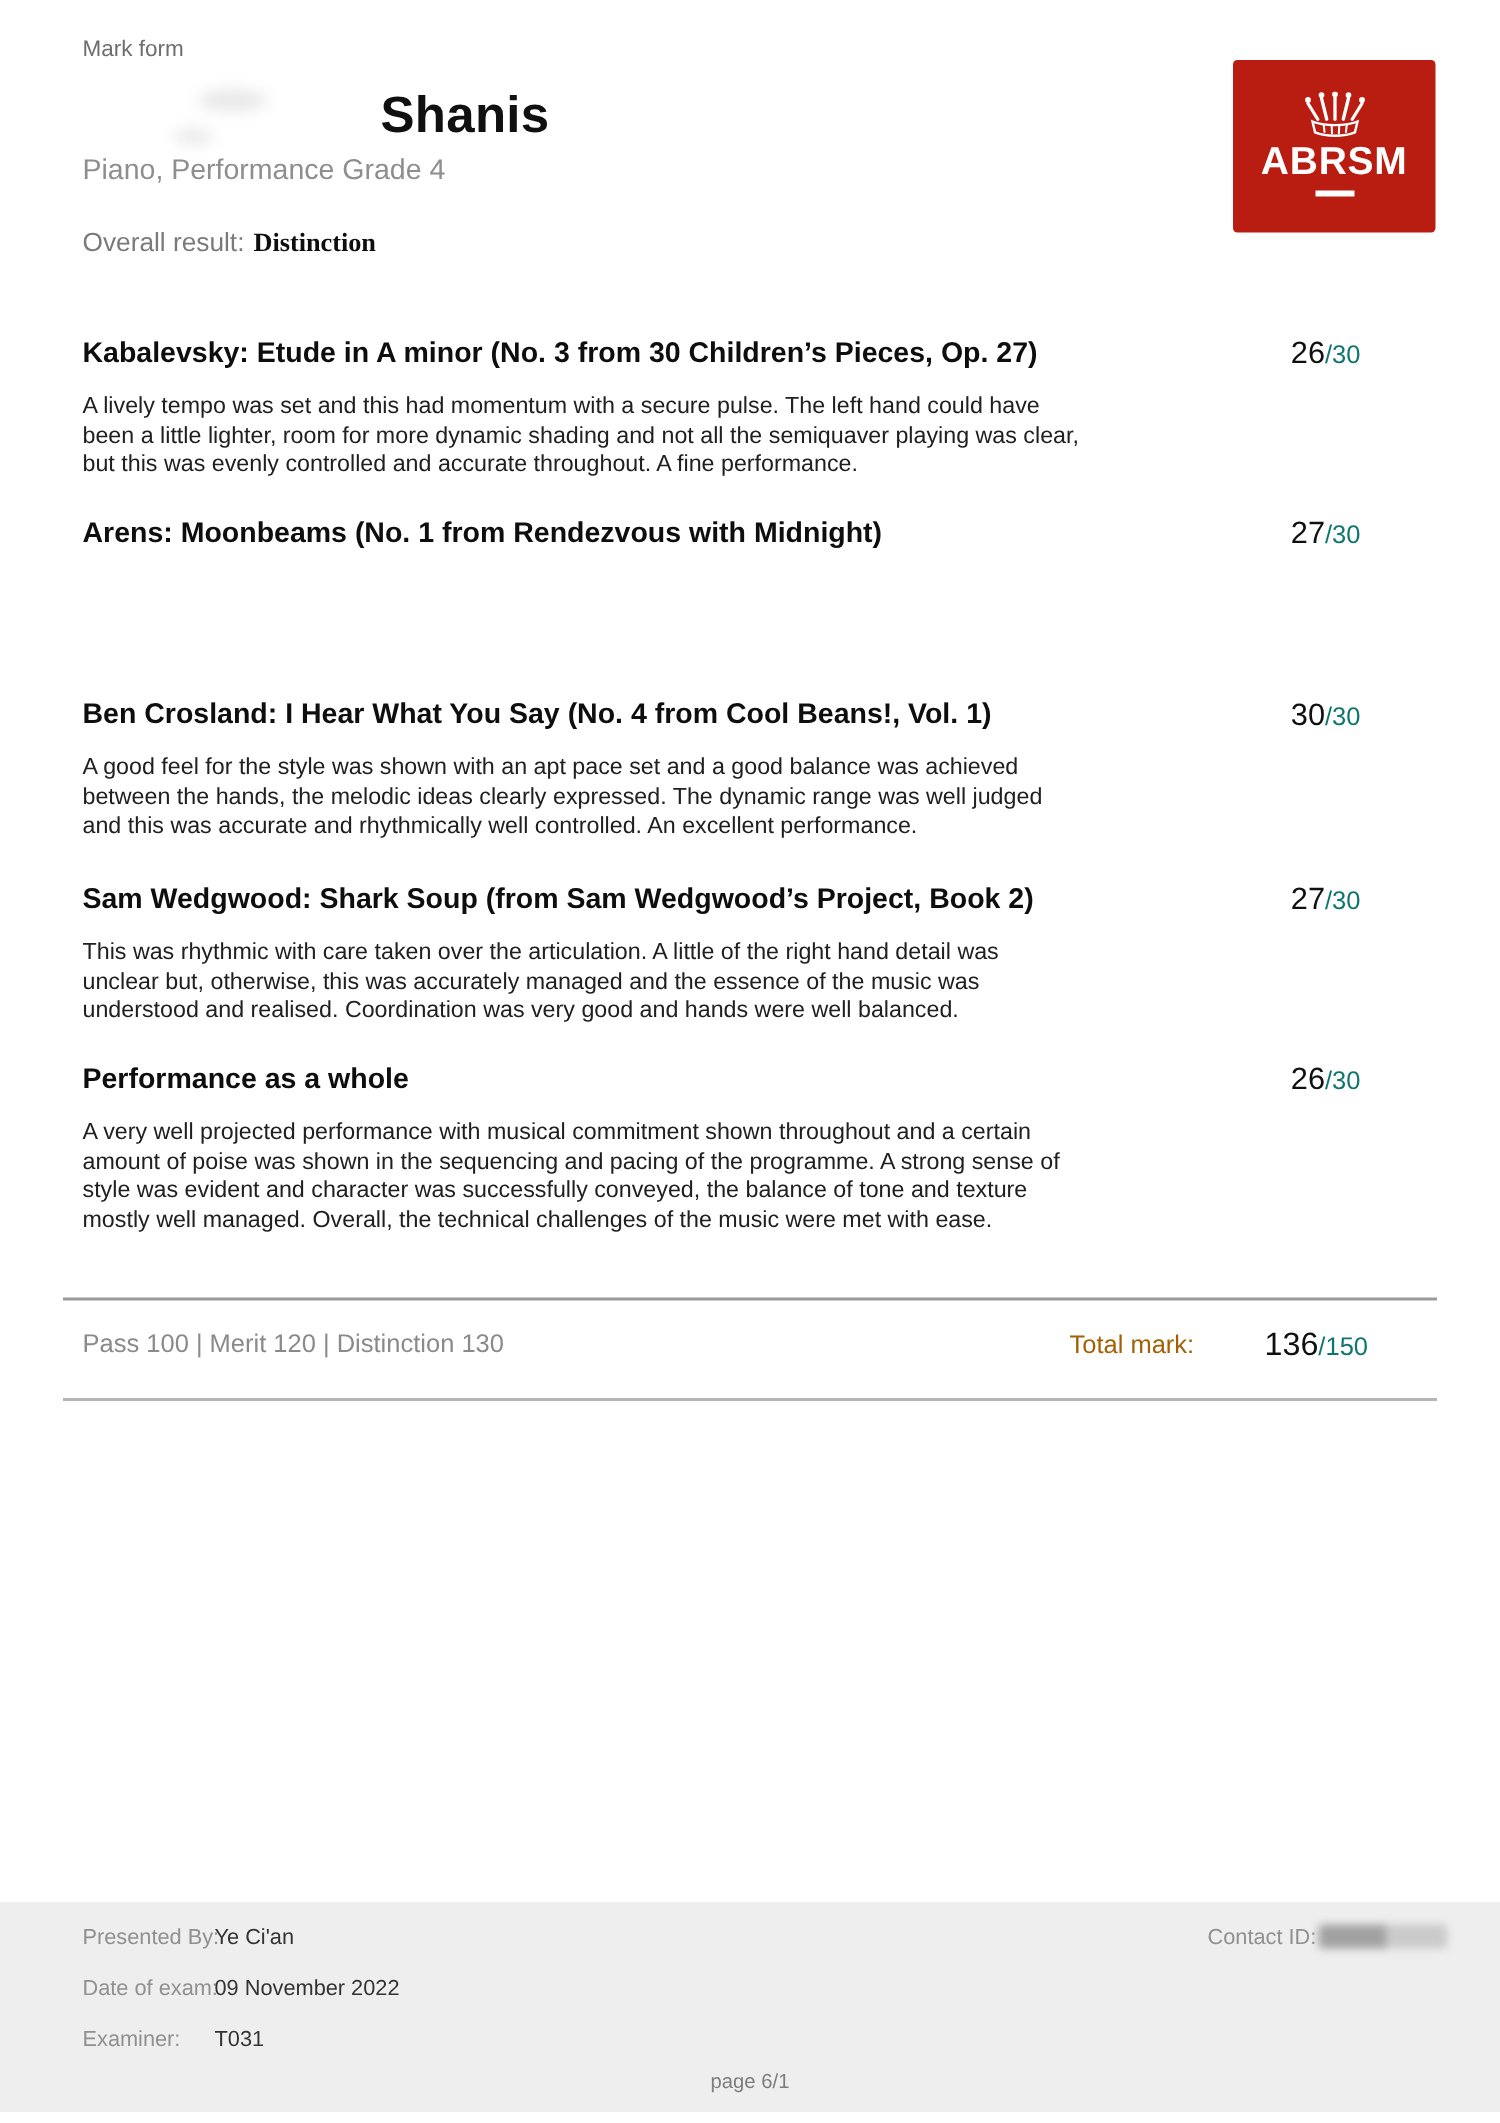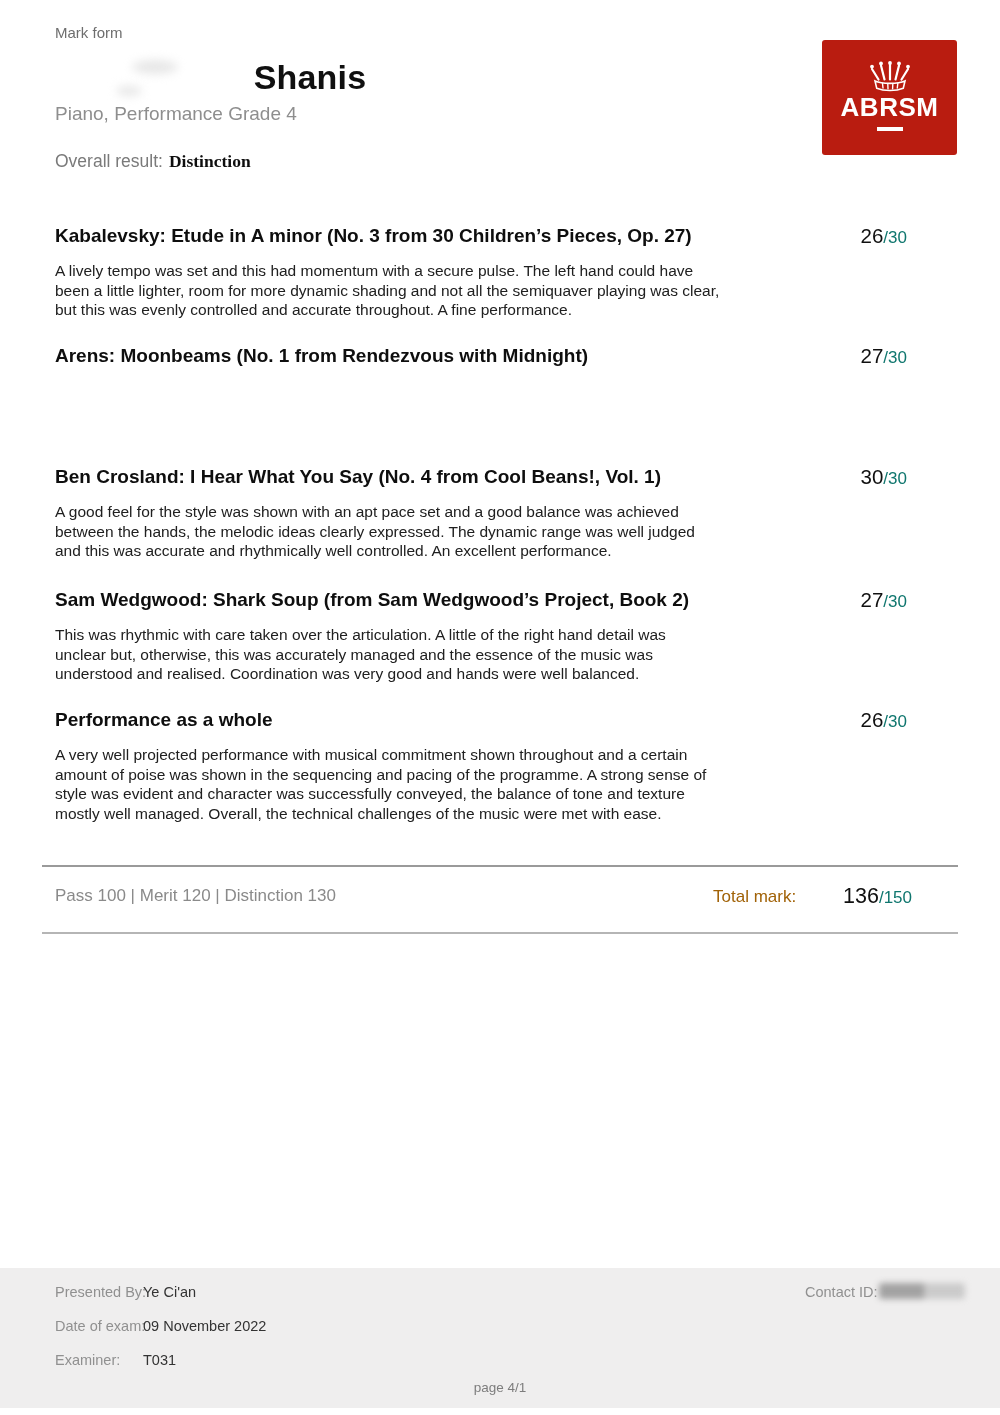--- a/index.html
+++ b/index.html
@@ -153,16 +153,16 @@
 
   <div class="footer">
     <div class="f-label f-presented-lbl">Presented By:</div>
     <div class="f-value f-presented-val">Ye Ci'an</div>
     <div class="f-label f-contact-lbl">Contact ID:</div>
     <div class="contact-blob"></div>
     <div class="f-label f-date-lbl">Date of exam:</div>
     <div class="f-value f-date-val">09 November 2022</div>
     <div class="f-label f-exam-lbl">Examiner:</div>
     <div class="f-value f-exam-val">T031</div>
-    <div class="page-label">page 4/1</div>
+    <div class="page-label">page 6/1</div>
   </div>
 
 </div>
 
 </body></html>

